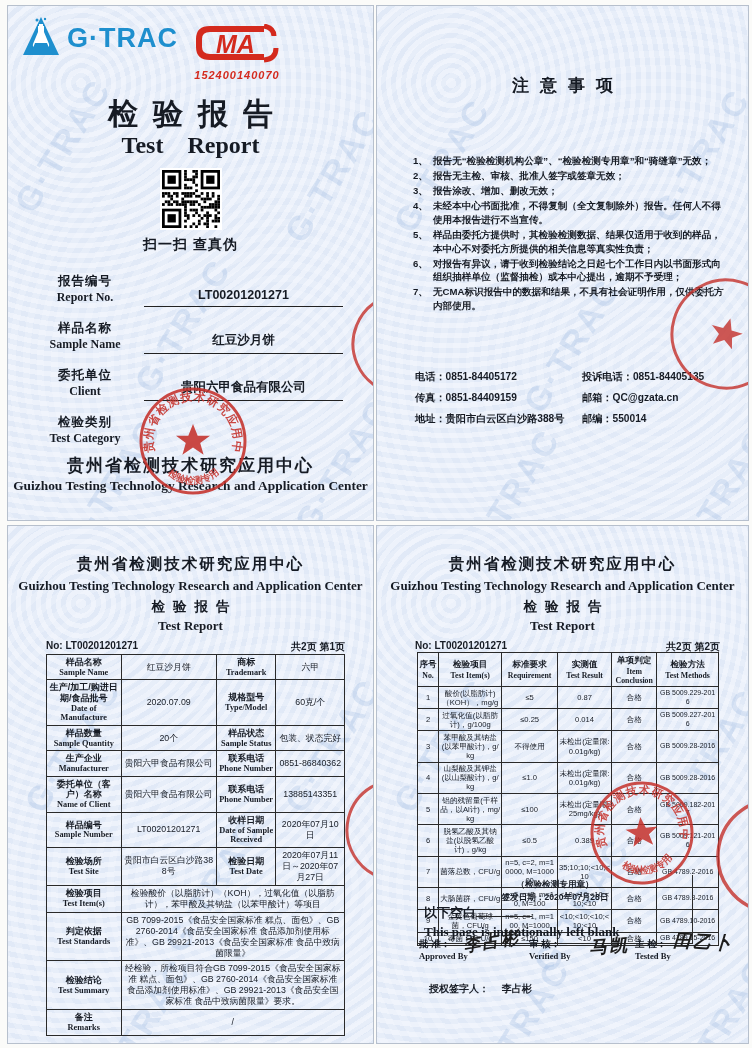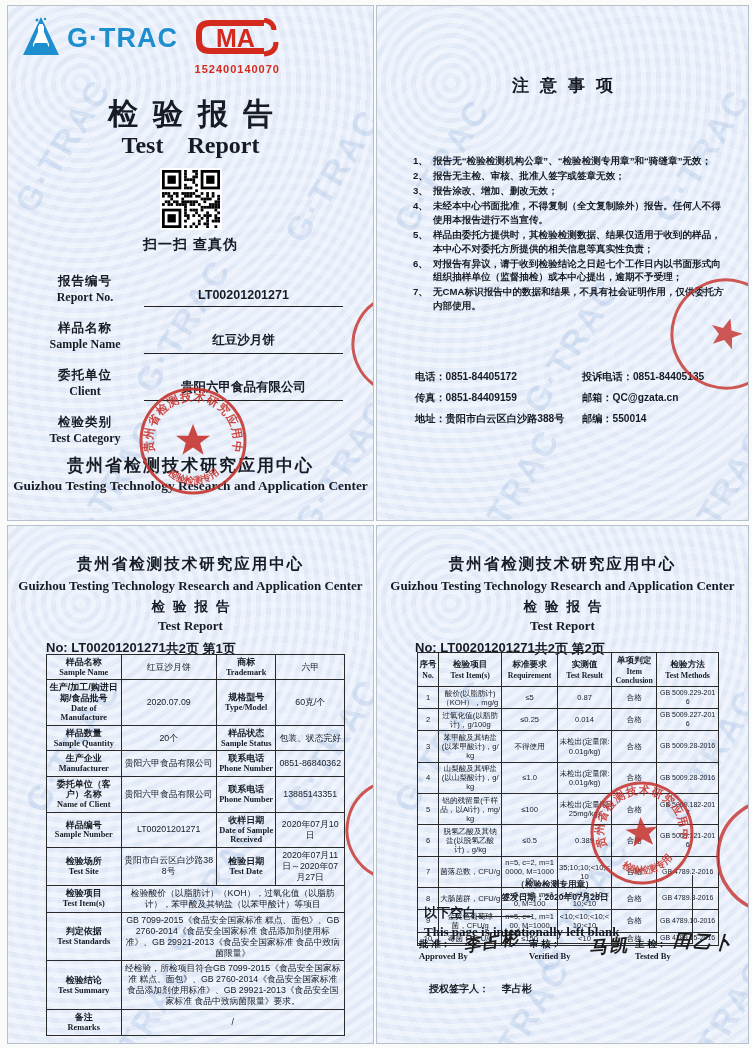--- a/index.html
+++ b/index.html
@@ -19,21 +19,21 @@
   #p3 { left:8px;   top:526px; width:365px; height:517px; }
   #p4 { left:377px; top:526px; width:371px; height:517px; }
 
   .wm { position:absolute; font-weight:700; font-size:34px; letter-spacing:3px; color:rgba(120,162,215,.20);
         transform:rotate(-58deg); white-space:nowrap; pointer-events:none; }
 
   
   .p1-logos { position:absolute; top:10px; left:14px; display:flex; align-items:flex-start; gap:16px; }
   .gtrac { display:flex; align-items:center; gap:7px; }
   .gtrac-text { font-weight:700; font-size:27px; color:#1e8fce; letter-spacing:1px; }
-  .cma-wrap { text-align:right; margin-top:2px; }
+  .cma-wrap { text-align:center; margin-top:8px;font-style:italic; }
   .cma-num { font-weight:700; font-size:11px; color:#d42a1e; letter-spacing:1px; margin-top:1px; }
   .p1-title-cn { position:absolute; top:88px; width:100%; text-align:center; font-size:30px; font-weight:700; letter-spacing:15px; text-indent:15px; }
   .p1-title-en { position:absolute; top:126px; width:100%; text-align:center; font-size:24px; font-weight:700; word-spacing:18px; }
   .qr-box { position:absolute; top:162px; left:50%; transform:translateX(-50%); width:62px; height:62px; background:#fff; padding:2px; }
   .qr-caption { position:absolute; top:230px; width:100%; text-align:center; font-size:14px; font-weight:700; letter-spacing:1px; }
   .fields { position:absolute; top:254px; left:26px; right:30px; }
   .field-row { display:flex; align-items:flex-end; height:47px; }
   .field-label { width:102px; text-align:center; padding-bottom:2px; }
   .field-label .cn { font-size:12.5px; font-weight:700; letter-spacing:1px; }
   .field-label .en { font-size:12px; font-weight:700; }
@@ -49,21 +49,21 @@
   .note-num { flex:0 0 20px; }
   .note-text { flex:1; }
   .contact { position:absolute; top:364px; left:38px; right:18px; display:grid; grid-template-columns:53% 47%; row-gap:7px; font-size:10.2px; font-weight:700; }
 
   
   .rpt-head { position:absolute; top:28px; width:100%; text-align:center; }
   .rpt-org-cn { font-size:15.5px; font-weight:700; letter-spacing:2px; }
   .rpt-org-en { font-size:13px; font-weight:700; margin-top:3px; }
   .rpt-cn { font-size:13.5px; font-weight:700; letter-spacing:8px; text-indent:8px; margin-top:4px; }
   .rpt-en { font-size:13px; font-weight:700; margin-top:2px; }
-  .no-line { position:absolute; display:flex; font-size:13px; font-weight:700; }
+  .no-line { position:absolute; display:flex; justify-content:space-between; font-size:10px; font-weight:700; }
   #p3 .no-line, #p4 .no-line { top:114px; left:38px; right:28px; }
 
   
   .t3 { position:absolute; top:128px; left:38px; right:28px; border-collapse:collapse; table-layout:fixed; width:299px; }
   .t3 td { border:1px solid #2a2a2a; padding:2px 2px; vertical-align:middle; }
   .t3 .lbl { text-align:center; }
   .t3 .lbl .cn { font-size:9px; font-weight:700; line-height:1.2; }
   .t3 .lbl .en { font-size:8.3px; font-weight:700; line-height:1.15; }
   .t3 .val { text-align:center; font-size:8.8px; line-height:1.25; word-break:break-all; }
 

